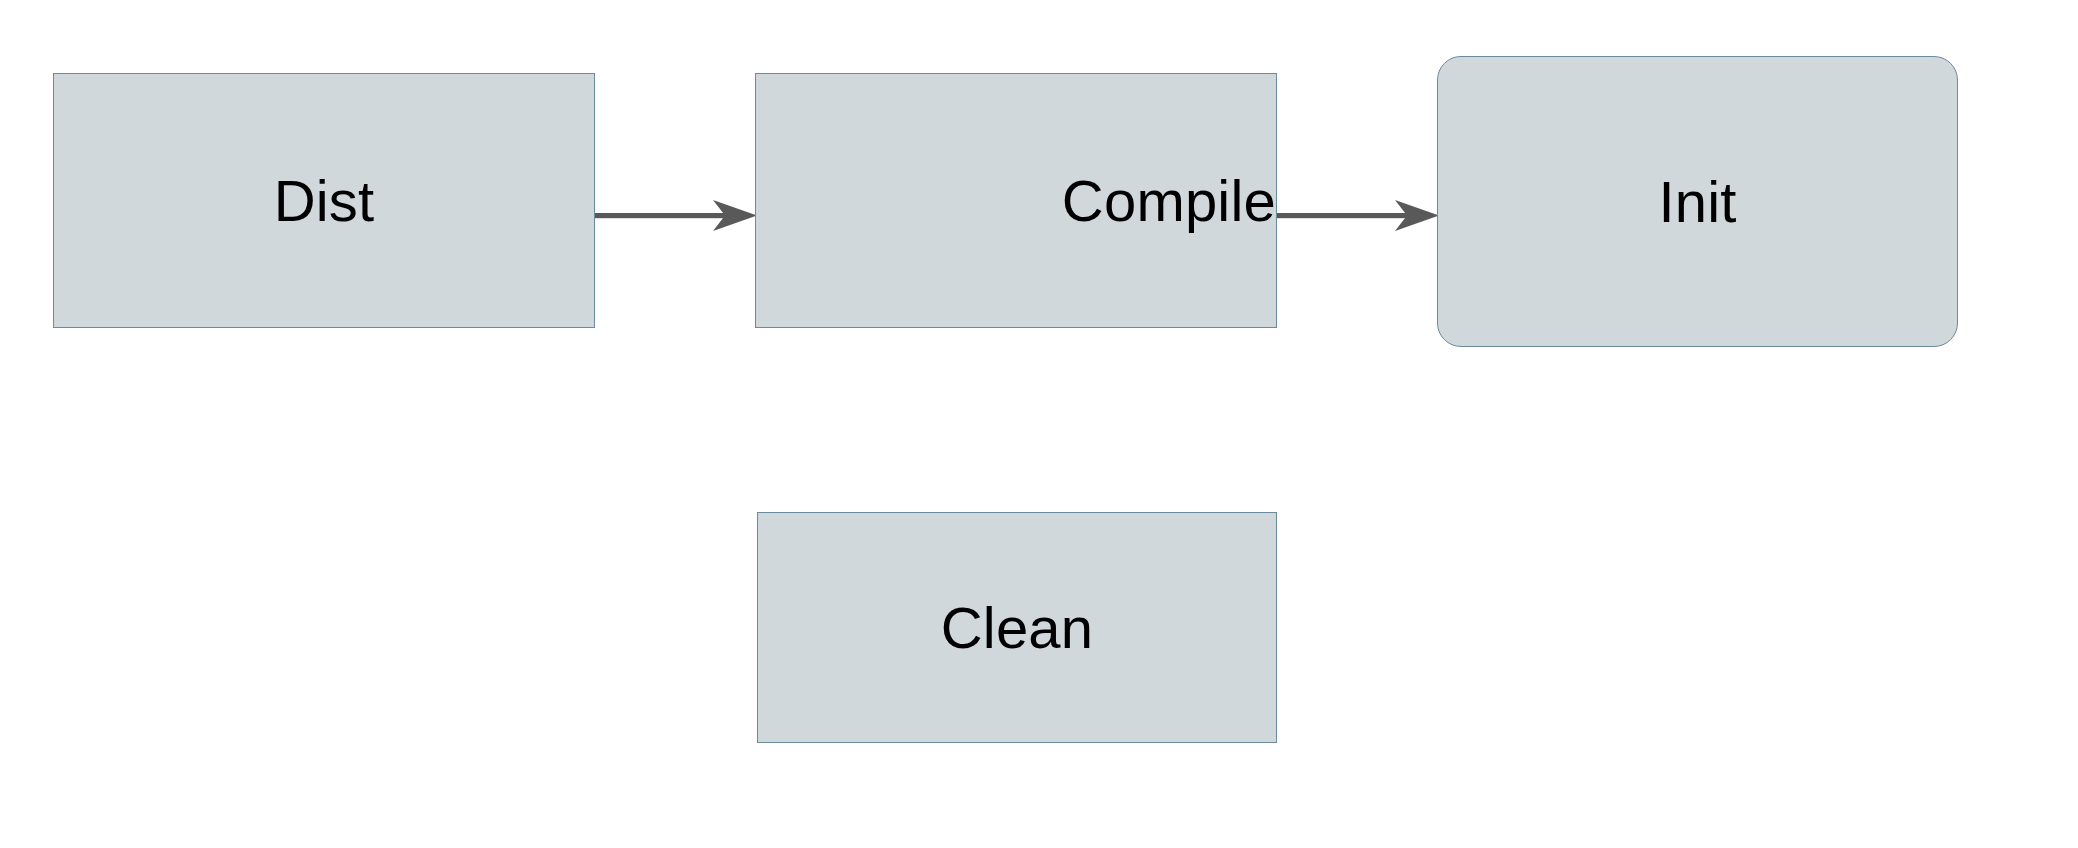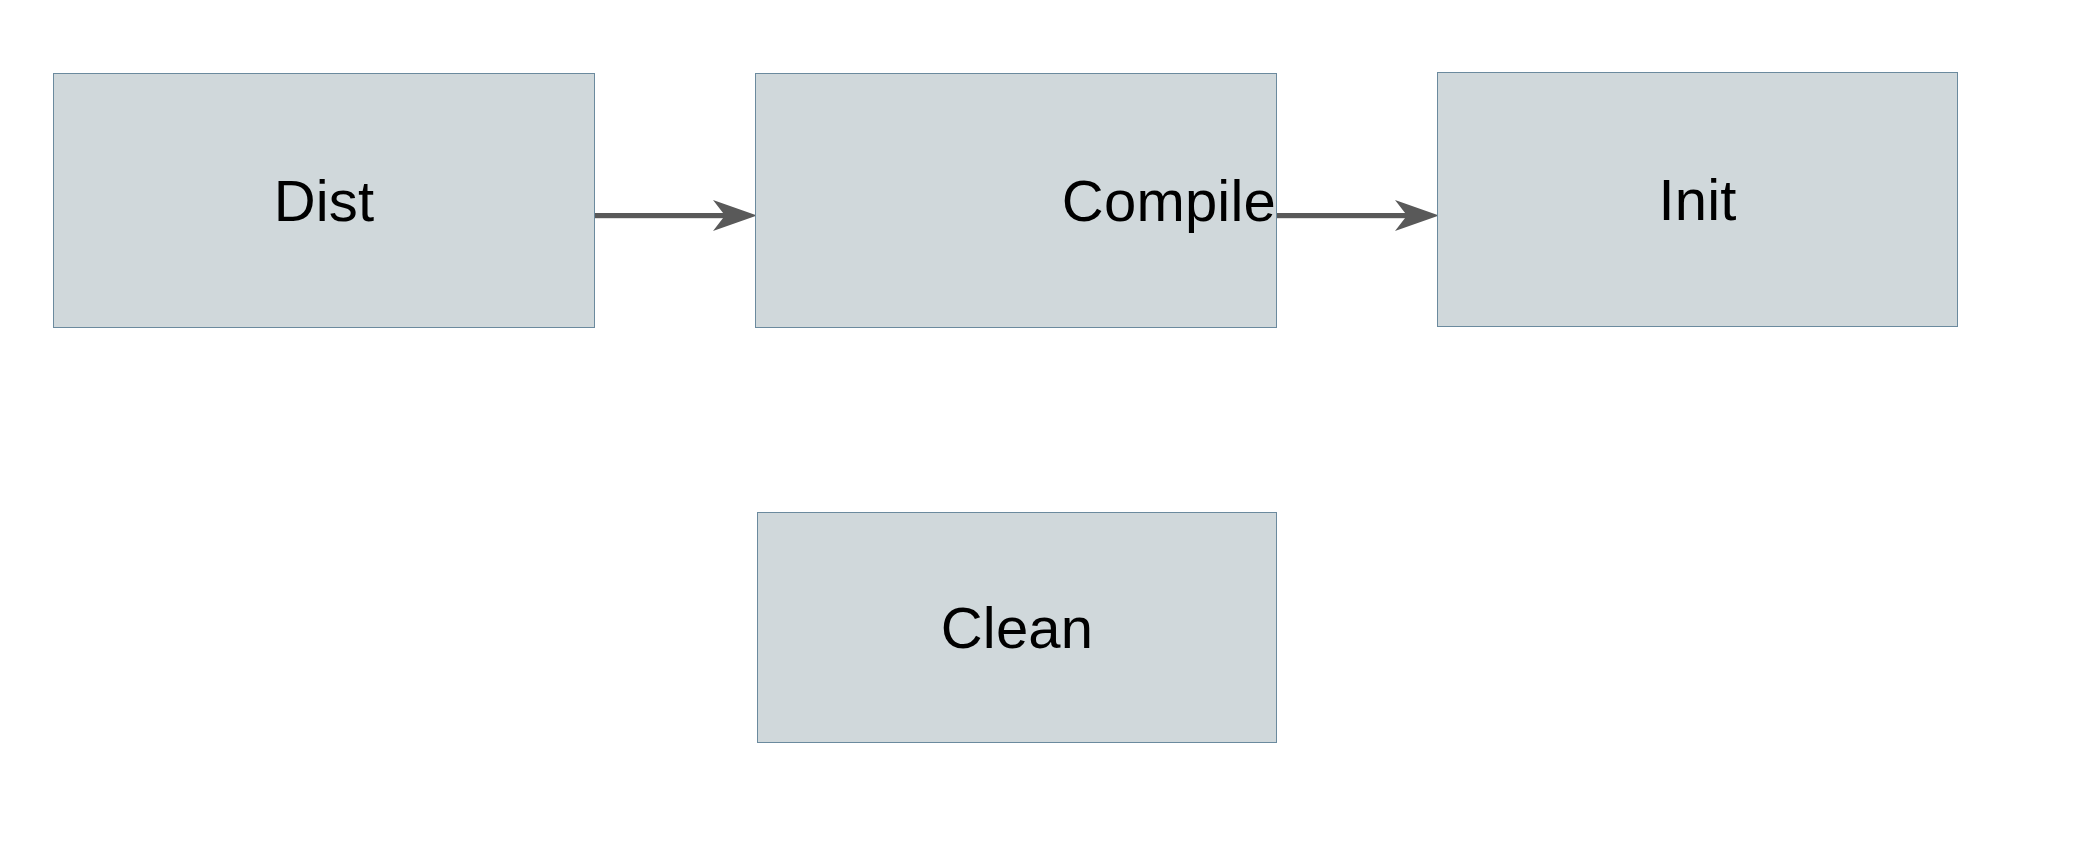--- a/index.html
+++ b/index.html
@@ -76,21 +76,21 @@
   </div>
 
   <div class="node" style="left:53px; top:73px; width:542px; height:255px;">
     <span class="node-label">Dist</span>
   </div>
 
   <div class="node" style="left:755px; top:73px; width:522px; height:255px;justify-content:flex-end;">
     <span class="node-label">Compile</span>
   </div>
 
-  <div class="node" style="left:1437px; top:72px; width:521px; height:255px;">
+  <div class="node" style="left:1437px; top:56px; width:521px; height:291px;border-radius:24px;">
     <span class="node-label">Init</span>
   </div>
 
   <div class="node" style="left:757px; top:512px; width:520px; height:231px;">
     <span class="node-label">Clean</span>
   </div>
 
 </div>
 
 </body></html>

